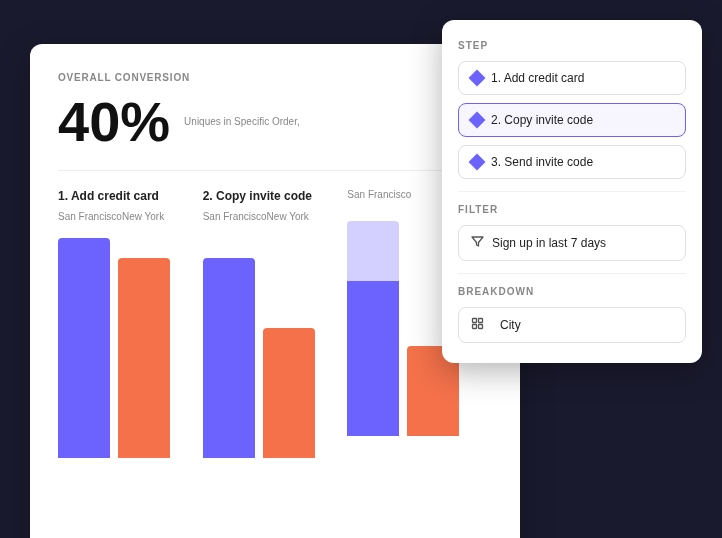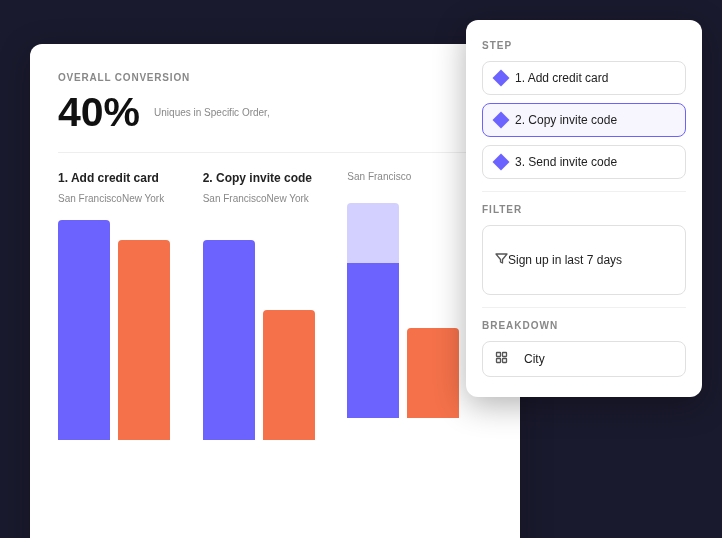--- a/index.html
+++ b/index.html
@@ -39,21 +39,21 @@
     }
 
     .percentage-row {
       display: flex;
       align-items: center;
       gap: 14px;
       margin-bottom: 16px;
     }
 
     .percentage {
-      font-size: 41px;
+      font-size: 56px;
       font-weight: 700;
       color: #111;
     }
 
     .percentage-desc {
       font-size: 10px;
       color: #888;
       line-height: 1.5;
     }
 
@@ -108,21 +108,21 @@
     
     .bar-purple { background: #6c63ff; }
     .bar-orange { background: #f4714a; }
     .bar-purple-light { background: rgba(108, 99, 255, 0.3); }
 
     
     .panel-card {
       background: #fff;
       border-radius: 12px;
       box-shadow: 0 8px 32px rgba(0,0,0,0.3);
-      width: 236px;
+      width: 260px;
       padding: 20px 16px;
       position: absolute;
       right: 20px;
       top: 20px;
       z-index: 2;
     }
 
     .section-label {
       font-size: 10px;
       font-weight: 700;
@@ -164,23 +164,24 @@
 
     .panel-divider {
       border: none;
       border-top: 1px solid #f0f0f0;
       margin: 12px 0;
     }
 
     .filter-item {
       display: flex;
       align-items: center;
+      gap: 8px;
       border: 1.5px solid #e0e0e0;
       border-radius: 8px;
-      padding: 26px 12px;
+      padding: 9px 12px;
       margin-bottom: 8px;
       cursor: pointer;
     }
 
     .filter-icon {
       font-size: 13px;
       color: #555;
     }
 
     .filter-text {

